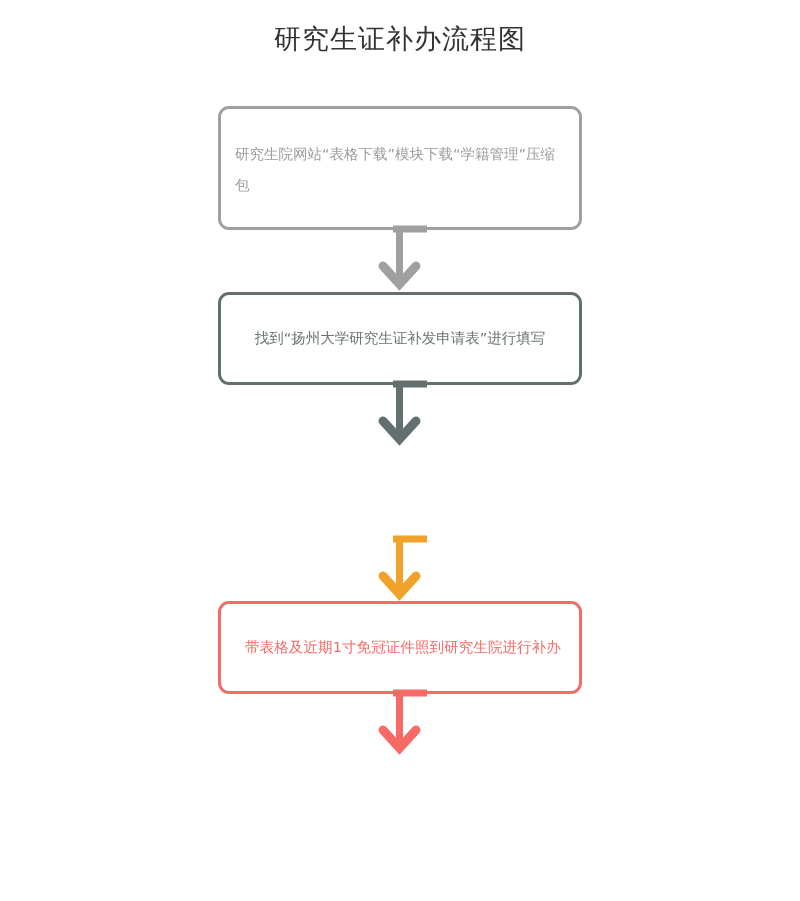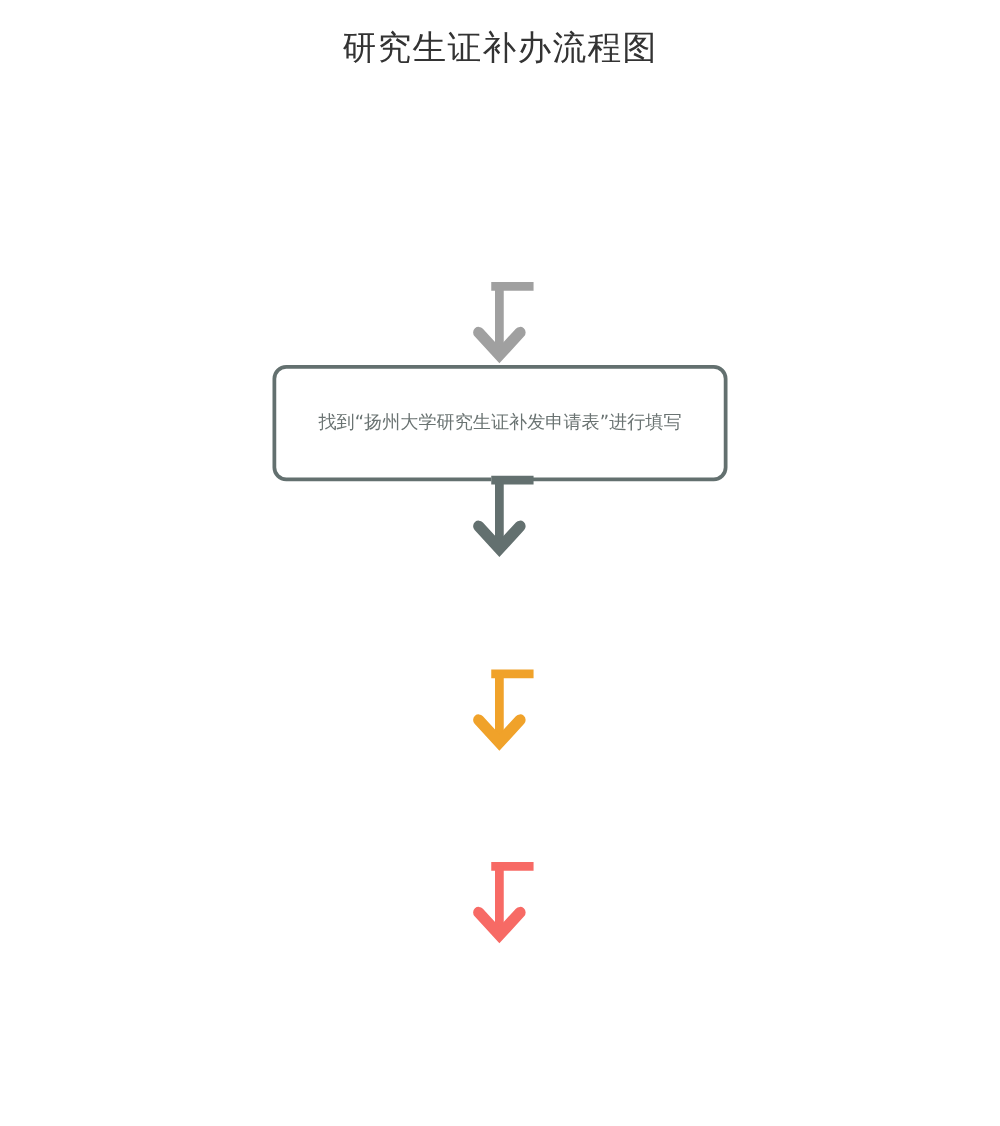--- a/index.html
+++ b/index.html
@@ -140,20 +140,23 @@
   #connector-3 { top: 514px; height: 94px; }
   #connector-4 { top: 668px; height: 94px; }
 </style>
 </head>
 <body>
 
 <div id="flowchart-page">
 
   <div id="chart-title">研究生证补办流程图</div>
 
+  <div class="node" id="node-1">
+    <div class="node-text">研究生院网站“表格下载”模块下载“学籍管理”压缩包</div>
+  </div>
 
   <div class="connector" id="connector-1">
     <svg width="54" height="94" viewBox="0 0 54 94" xmlns="http://www.w3.org/2000/svg">
 
       <rect x="20" y="0" width="14" height="34" fill="#ffffff"></rect>
 
       <path d="M20 25 H54" stroke="#a0a0a0" stroke-width="7" fill="none"></path>
 
       <path d="M26.5 25 V78" stroke="#a0a0a0" stroke-width="7" fill="none"></path>
 
@@ -177,20 +180,23 @@
 
   <div class="connector" id="connector-3">
     <svg width="54" height="94" viewBox="0 0 54 94" xmlns="http://www.w3.org/2000/svg">
       <rect x="20" y="0" width="14" height="34" fill="#ffffff"></rect>
       <path d="M20 25 H54" stroke="#f0a22a" stroke-width="7" fill="none"></path>
       <path d="M26.5 25 V78" stroke="#f0a22a" stroke-width="7" fill="none"></path>
       <path d="M10 62 L26.5 80 L43 62" stroke="#f0a22a" stroke-width="9" fill="none" stroke-linecap="round" stroke-linejoin="miter"></path>
     </svg>
   </div>
 
+  <div class="node" id="node-4">
+    <div class="node-text">带表格及近期1寸免冠证件照到研究生院进行补办</div>
+  </div>
 
   <div class="connector" id="connector-4">
     <svg width="54" height="94" viewBox="0 0 54 94" xmlns="http://www.w3.org/2000/svg">
       <rect x="20" y="0" width="14" height="34" fill="#ffffff"></rect>
       <path d="M20 25 H54" stroke="#f76a65" stroke-width="7" fill="none"></path>
       <path d="M26.5 25 V78" stroke="#f76a65" stroke-width="7" fill="none"></path>
       <path d="M10 62 L26.5 80 L43 62" stroke="#f76a65" stroke-width="9" fill="none" stroke-linecap="round" stroke-linejoin="miter"></path>
     </svg>
   </div>
 

